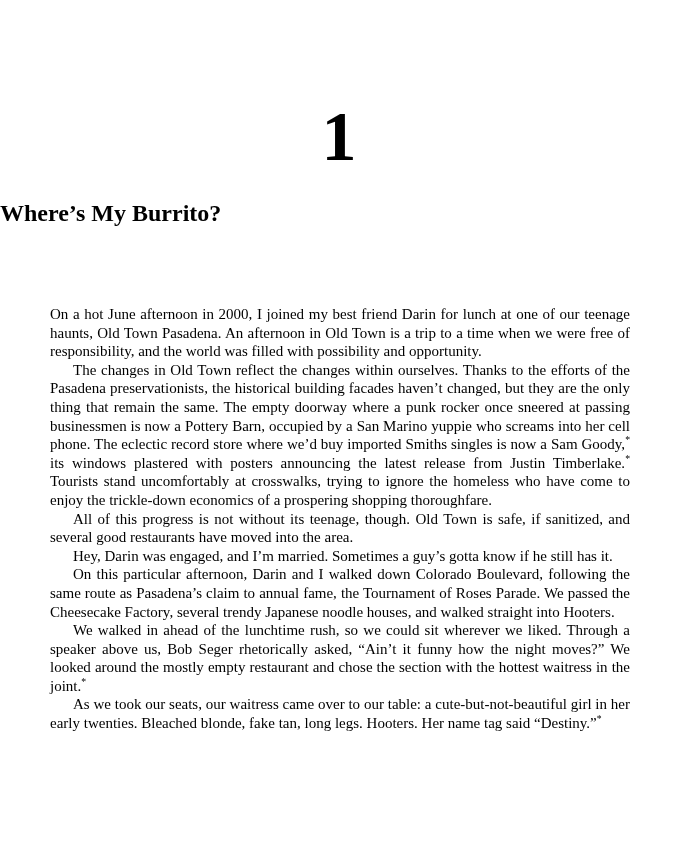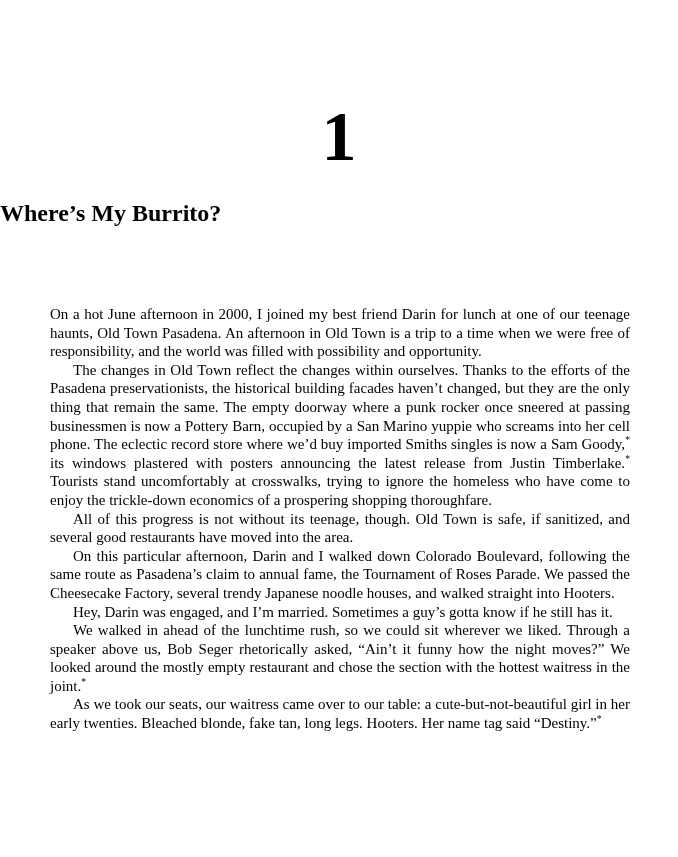--- a/index.html
+++ b/index.html
@@ -55,18 +55,18 @@
 </head>
 <body>
 
 <div class="book-page">
   <div class="chapter-number">1</div>
   <div class="chapter-title">Where’s My Burrito?</div>
   <div class="body-text">
       <p>On a hot June afternoon in 2000, I joined my best friend Darin for lunch at one of our teenage haunts, Old Town Pasadena. An afternoon in Old Town is a trip to a time when we were free of responsibility, and the world was filled with possibility and opportunity.</p>
       <p>The changes in Old Town reflect the changes within ourselves. Thanks to the efforts of the Pasadena preservationists, the historical building facades haven’t changed, but they are the only thing that remain the same. The empty doorway where a punk rocker once sneered at passing businessmen is now a Pottery Barn, occupied by a San Marino yuppie who screams into her cell phone. The eclectic record store where we’d buy imported Smiths singles is now a Sam Goody,<sup>*</sup> its windows plastered with posters announcing the latest release from Justin Timberlake.<sup>*</sup> Tourists stand uncomfortably at crosswalks, trying to ignore the homeless who have come to enjoy the trickle-down economics of a prospering shopping thoroughfare.</p>
       <p>All of this progress is not without its teenage, though. Old Town is safe, if sanitized, and several good restaurants have moved into the area.</p>
+      <p>Hey, Darin was engaged, and I’m married. Sometimes a guy’s gotta know if he still has it.</p>
       <p>On this particular afternoon, Darin and I walked down Colorado Boulevard, following the same route as Pasadena’s claim to annual fame, the Tournament of Roses Parade. We passed the Cheesecake Factory, several trendy Japanese noodle houses, and walked straight into Hooters.</p>
-      <p>Hey, Darin was engaged, and I’m married. Sometimes a guy’s gotta know if he still has it.</p>
       <p>We walked in ahead of the lunchtime rush, so we could sit wherever we liked. Through a speaker above us, Bob Seger rhetorically asked, “Ain’t it funny how the night moves?” We looked around the mostly empty restaurant and chose the section with the hottest waitress in the joint.<sup>*</sup></p>
       <p>As we took our seats, our waitress came over to our table: a cute-but-not-beautiful girl in her early twenties. Bleached blonde, fake tan, long legs. Hooters. Her name tag said “Destiny.”<sup>*</sup></p>
     </div>
 </div>
 
 </body></html>

